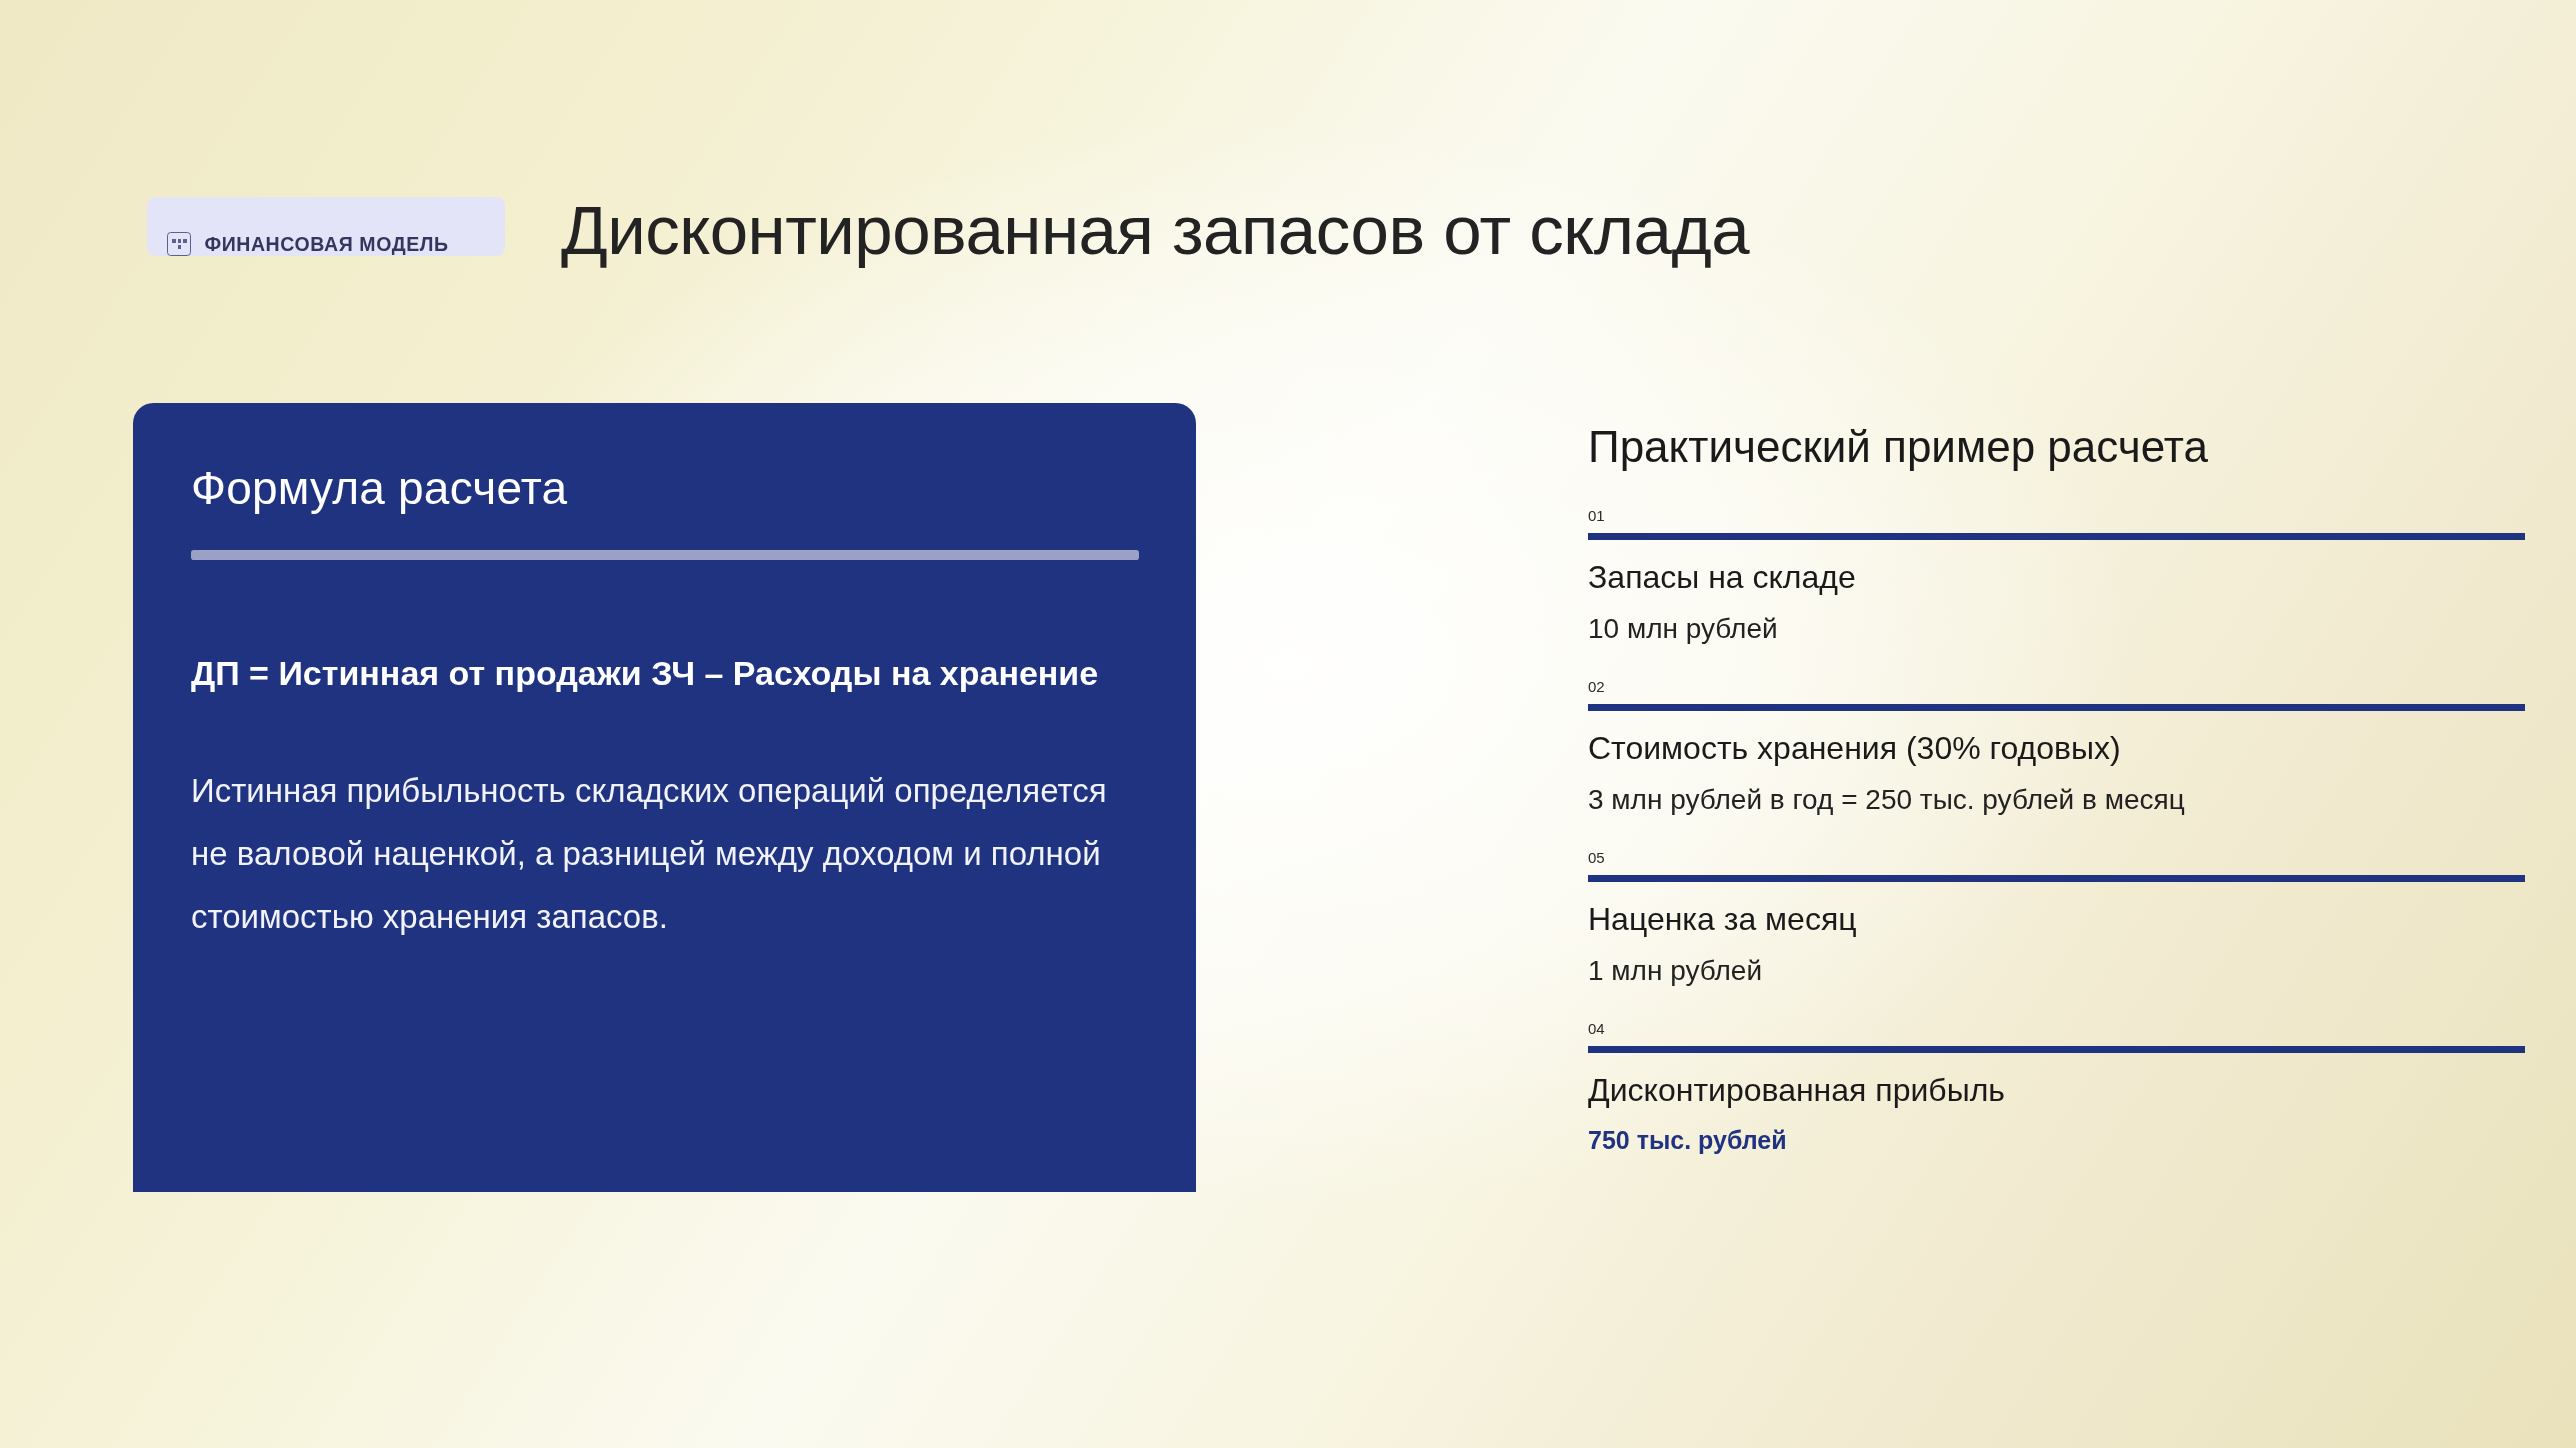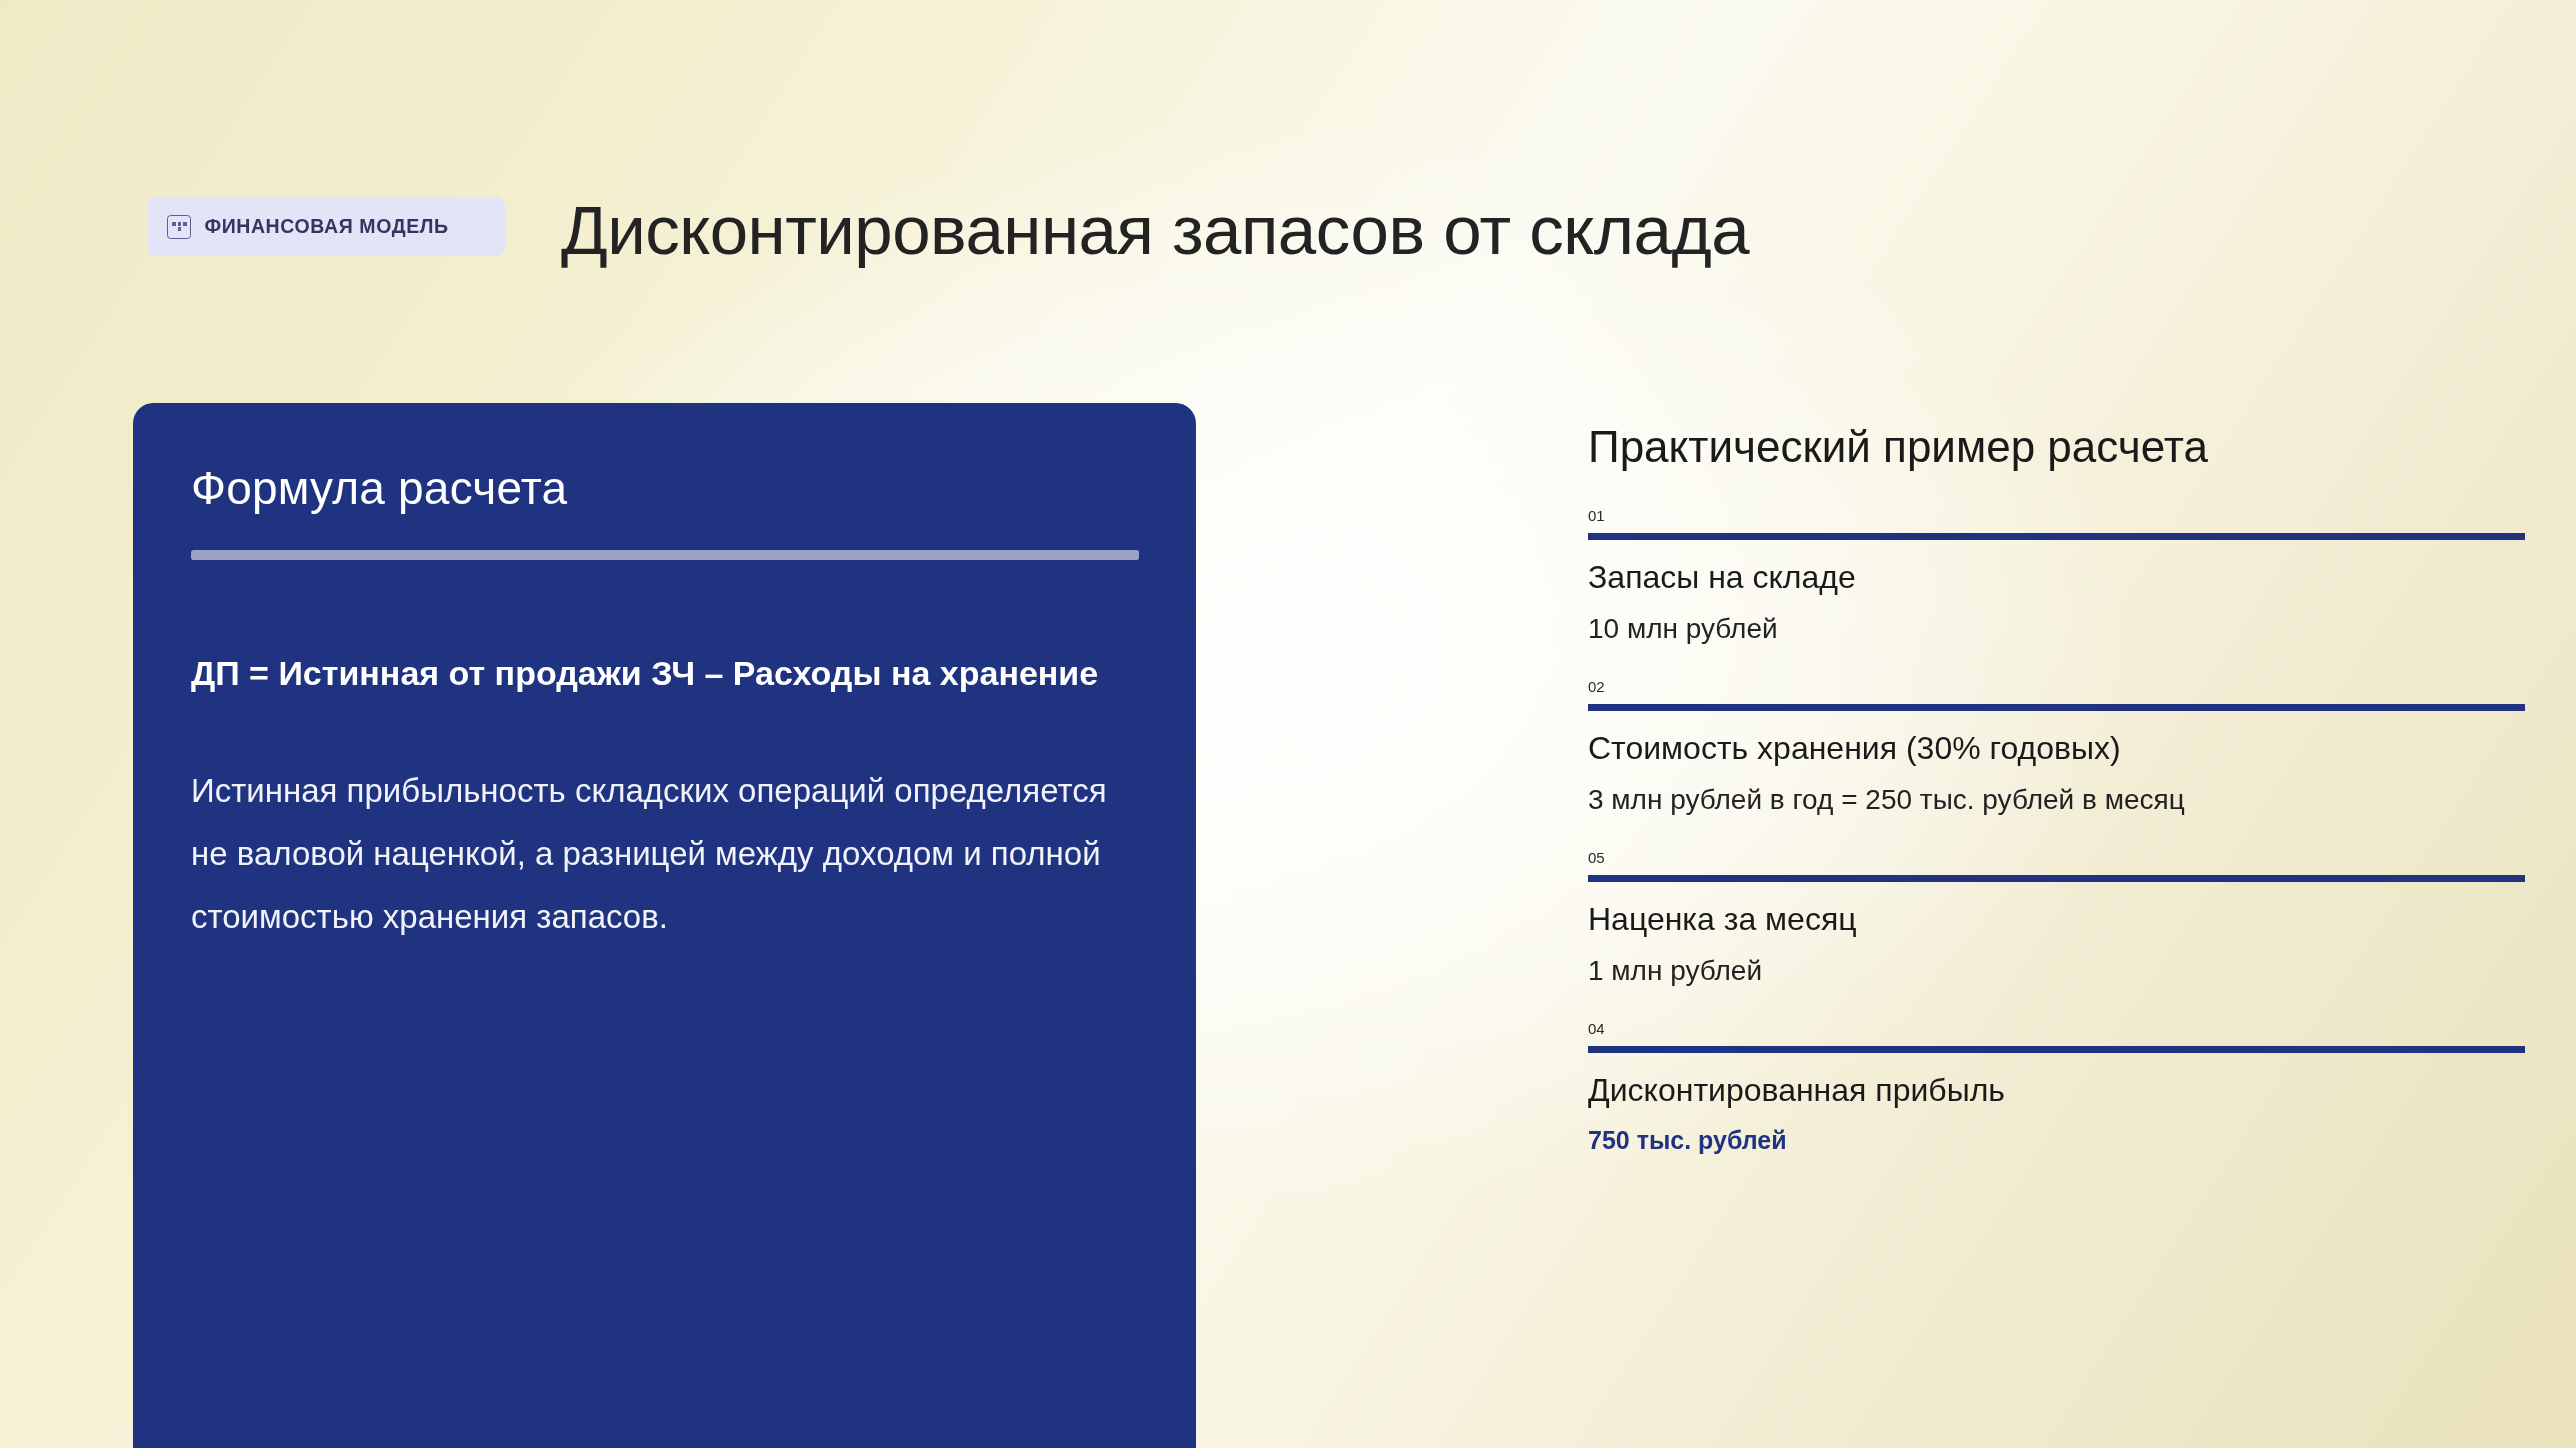--- a/index.html
+++ b/index.html
@@ -26,21 +26,21 @@
   
   .badge {
     position: absolute;
     left: 147px;
     top: 197px;
     width: 358px;
     height: 59px;
     background: #e3e4f7;
     border-radius: 8.3px;
     display: flex;
-    align-items: center;
+    align-items: flex-end;
     padding-left: 20.4px;
     box-sizing: border-box;
     gap: 13px;
   }
   .badge-icon {
     width: 24px;
     height: 24px;
     border: 1.9px solid #5b5f93;
     border-radius: 3.7px;
     position: relative;
@@ -77,21 +77,21 @@
     letter-spacing: -0.5px;
     white-space: nowrap;
   }
 
   
   .formula-card {
     position: absolute;
     left: 133px;
     top: 403px;
     width: 1063px;
-    height: 1045px;
+    height: 789px;
     background: #1f3380;
     border-radius: 20.4px 20.4px 0 0;
     box-sizing: border-box;
     padding: 58px 58px 0 58px;
   }
   .formula-card h2 {
     margin: 0;
     font-size: 46px;
     font-weight: 400;
     color: #ffffff;

